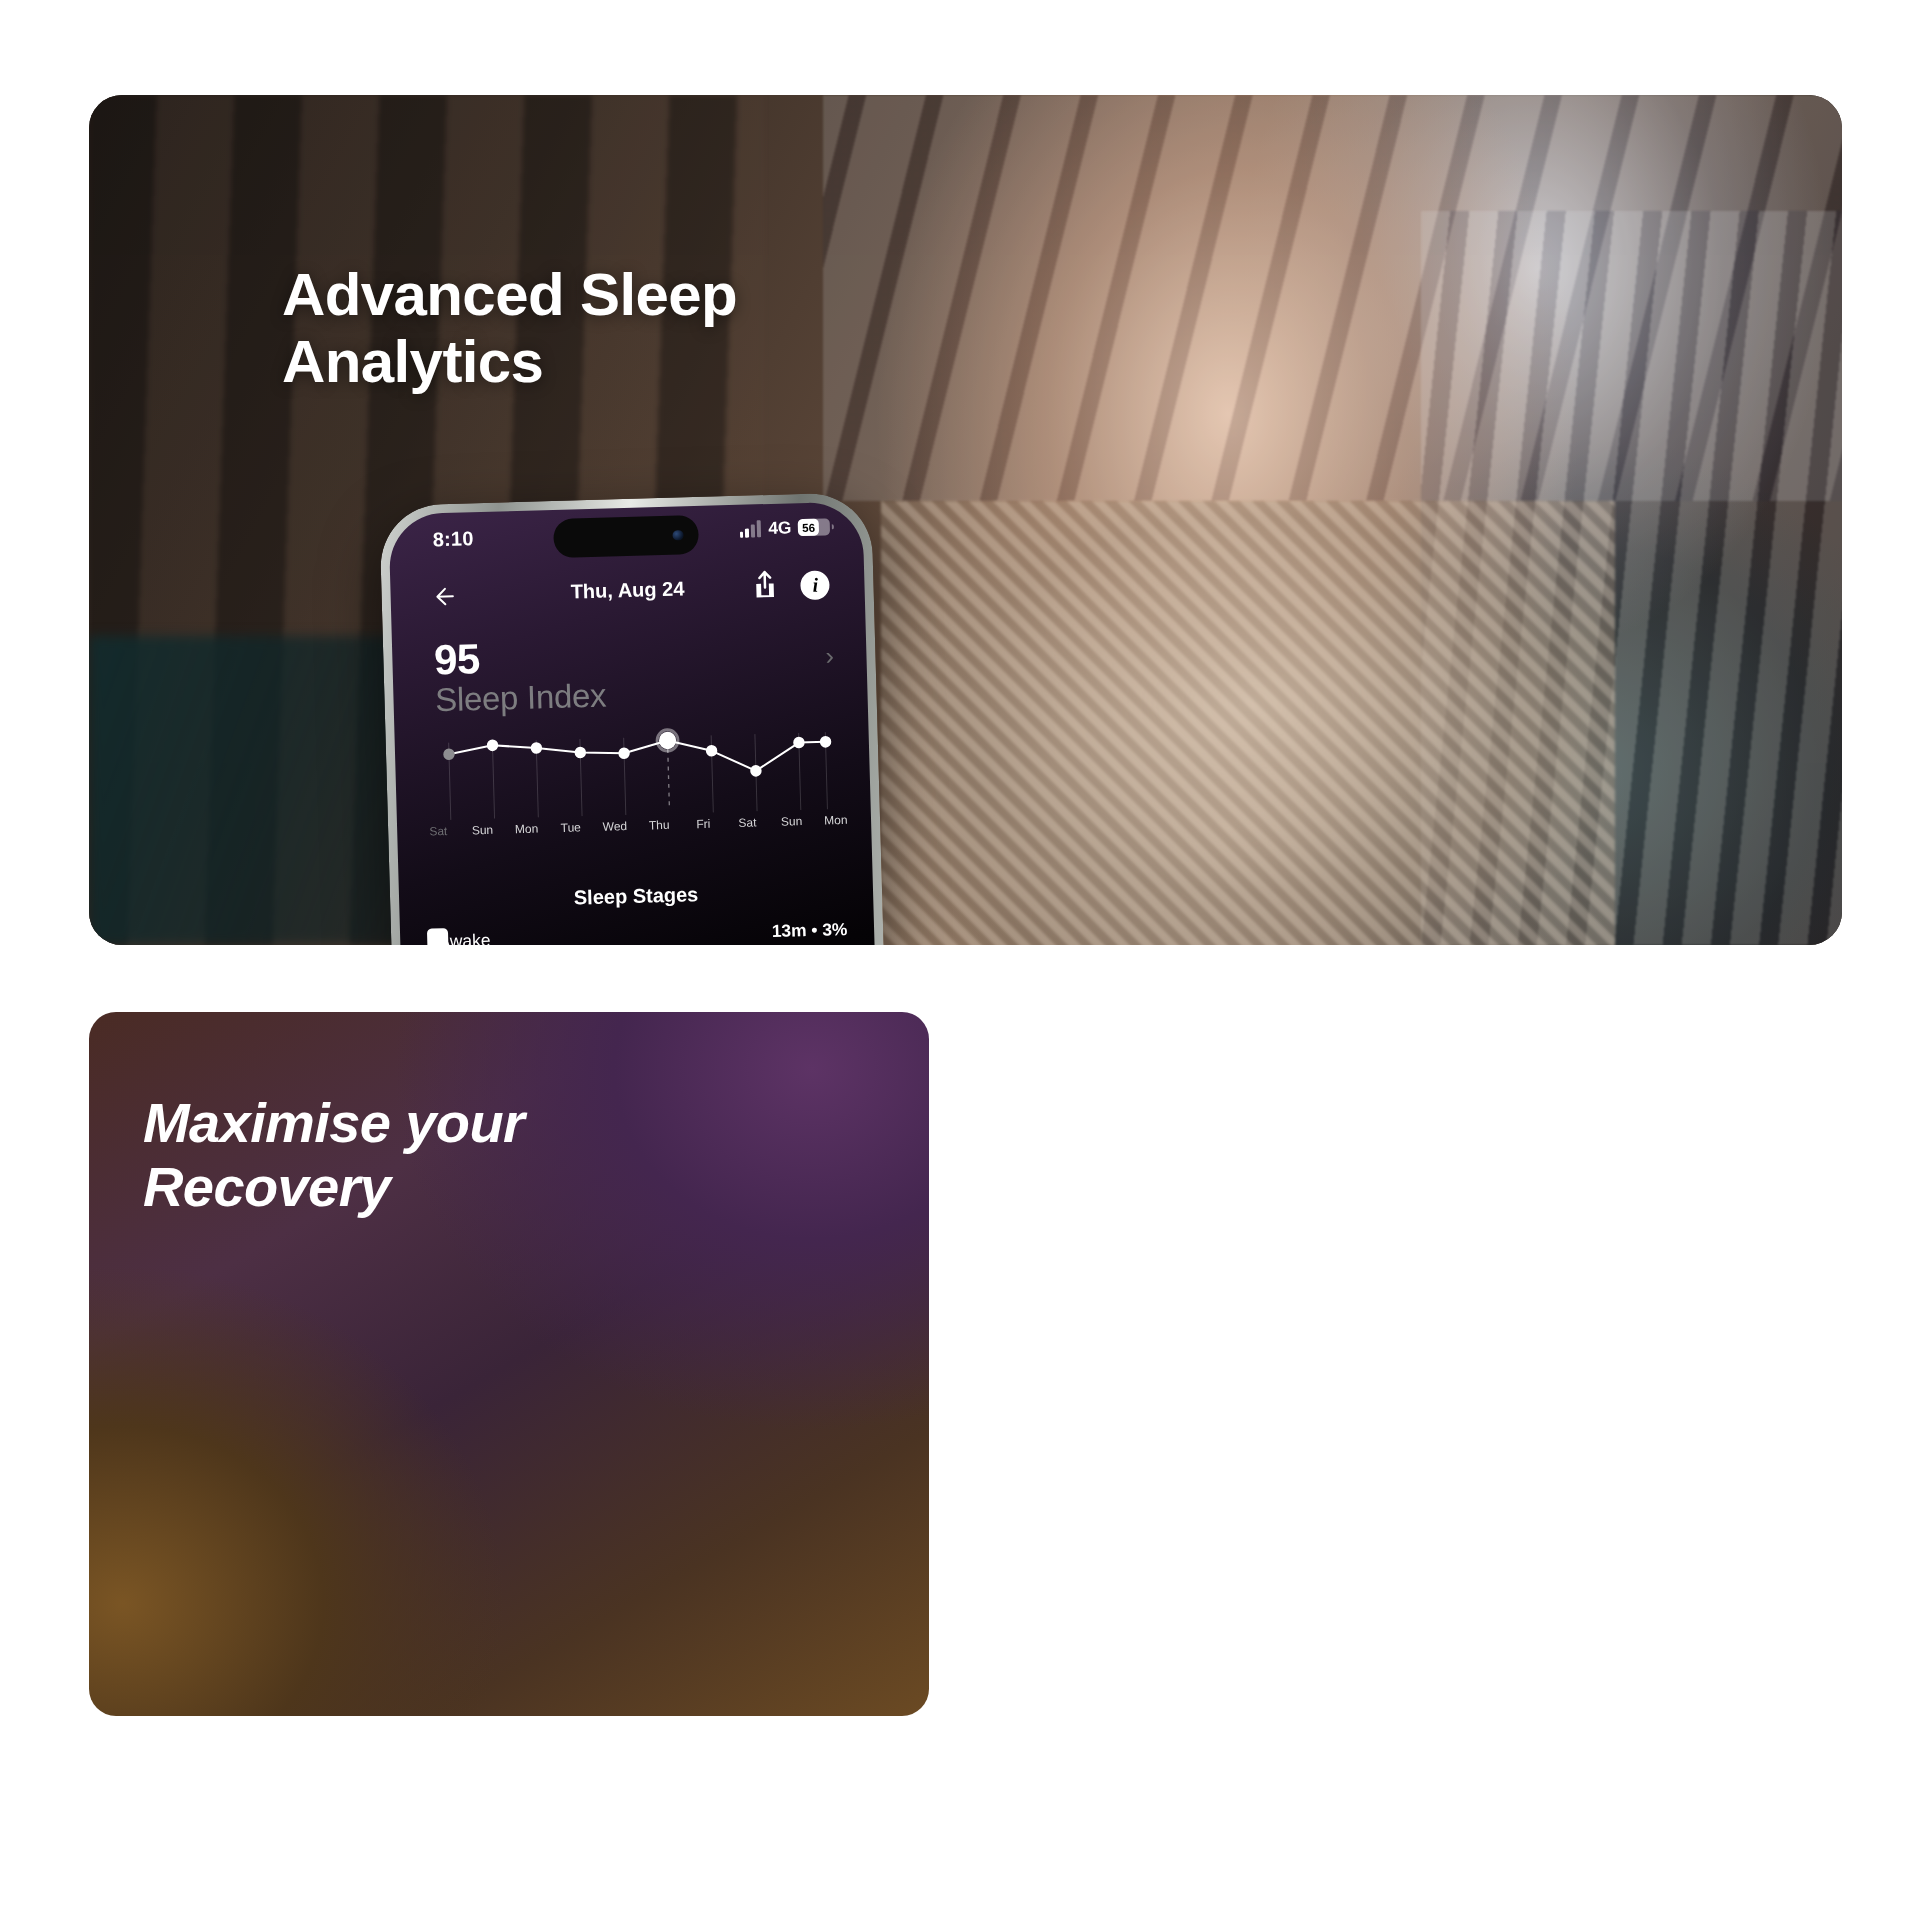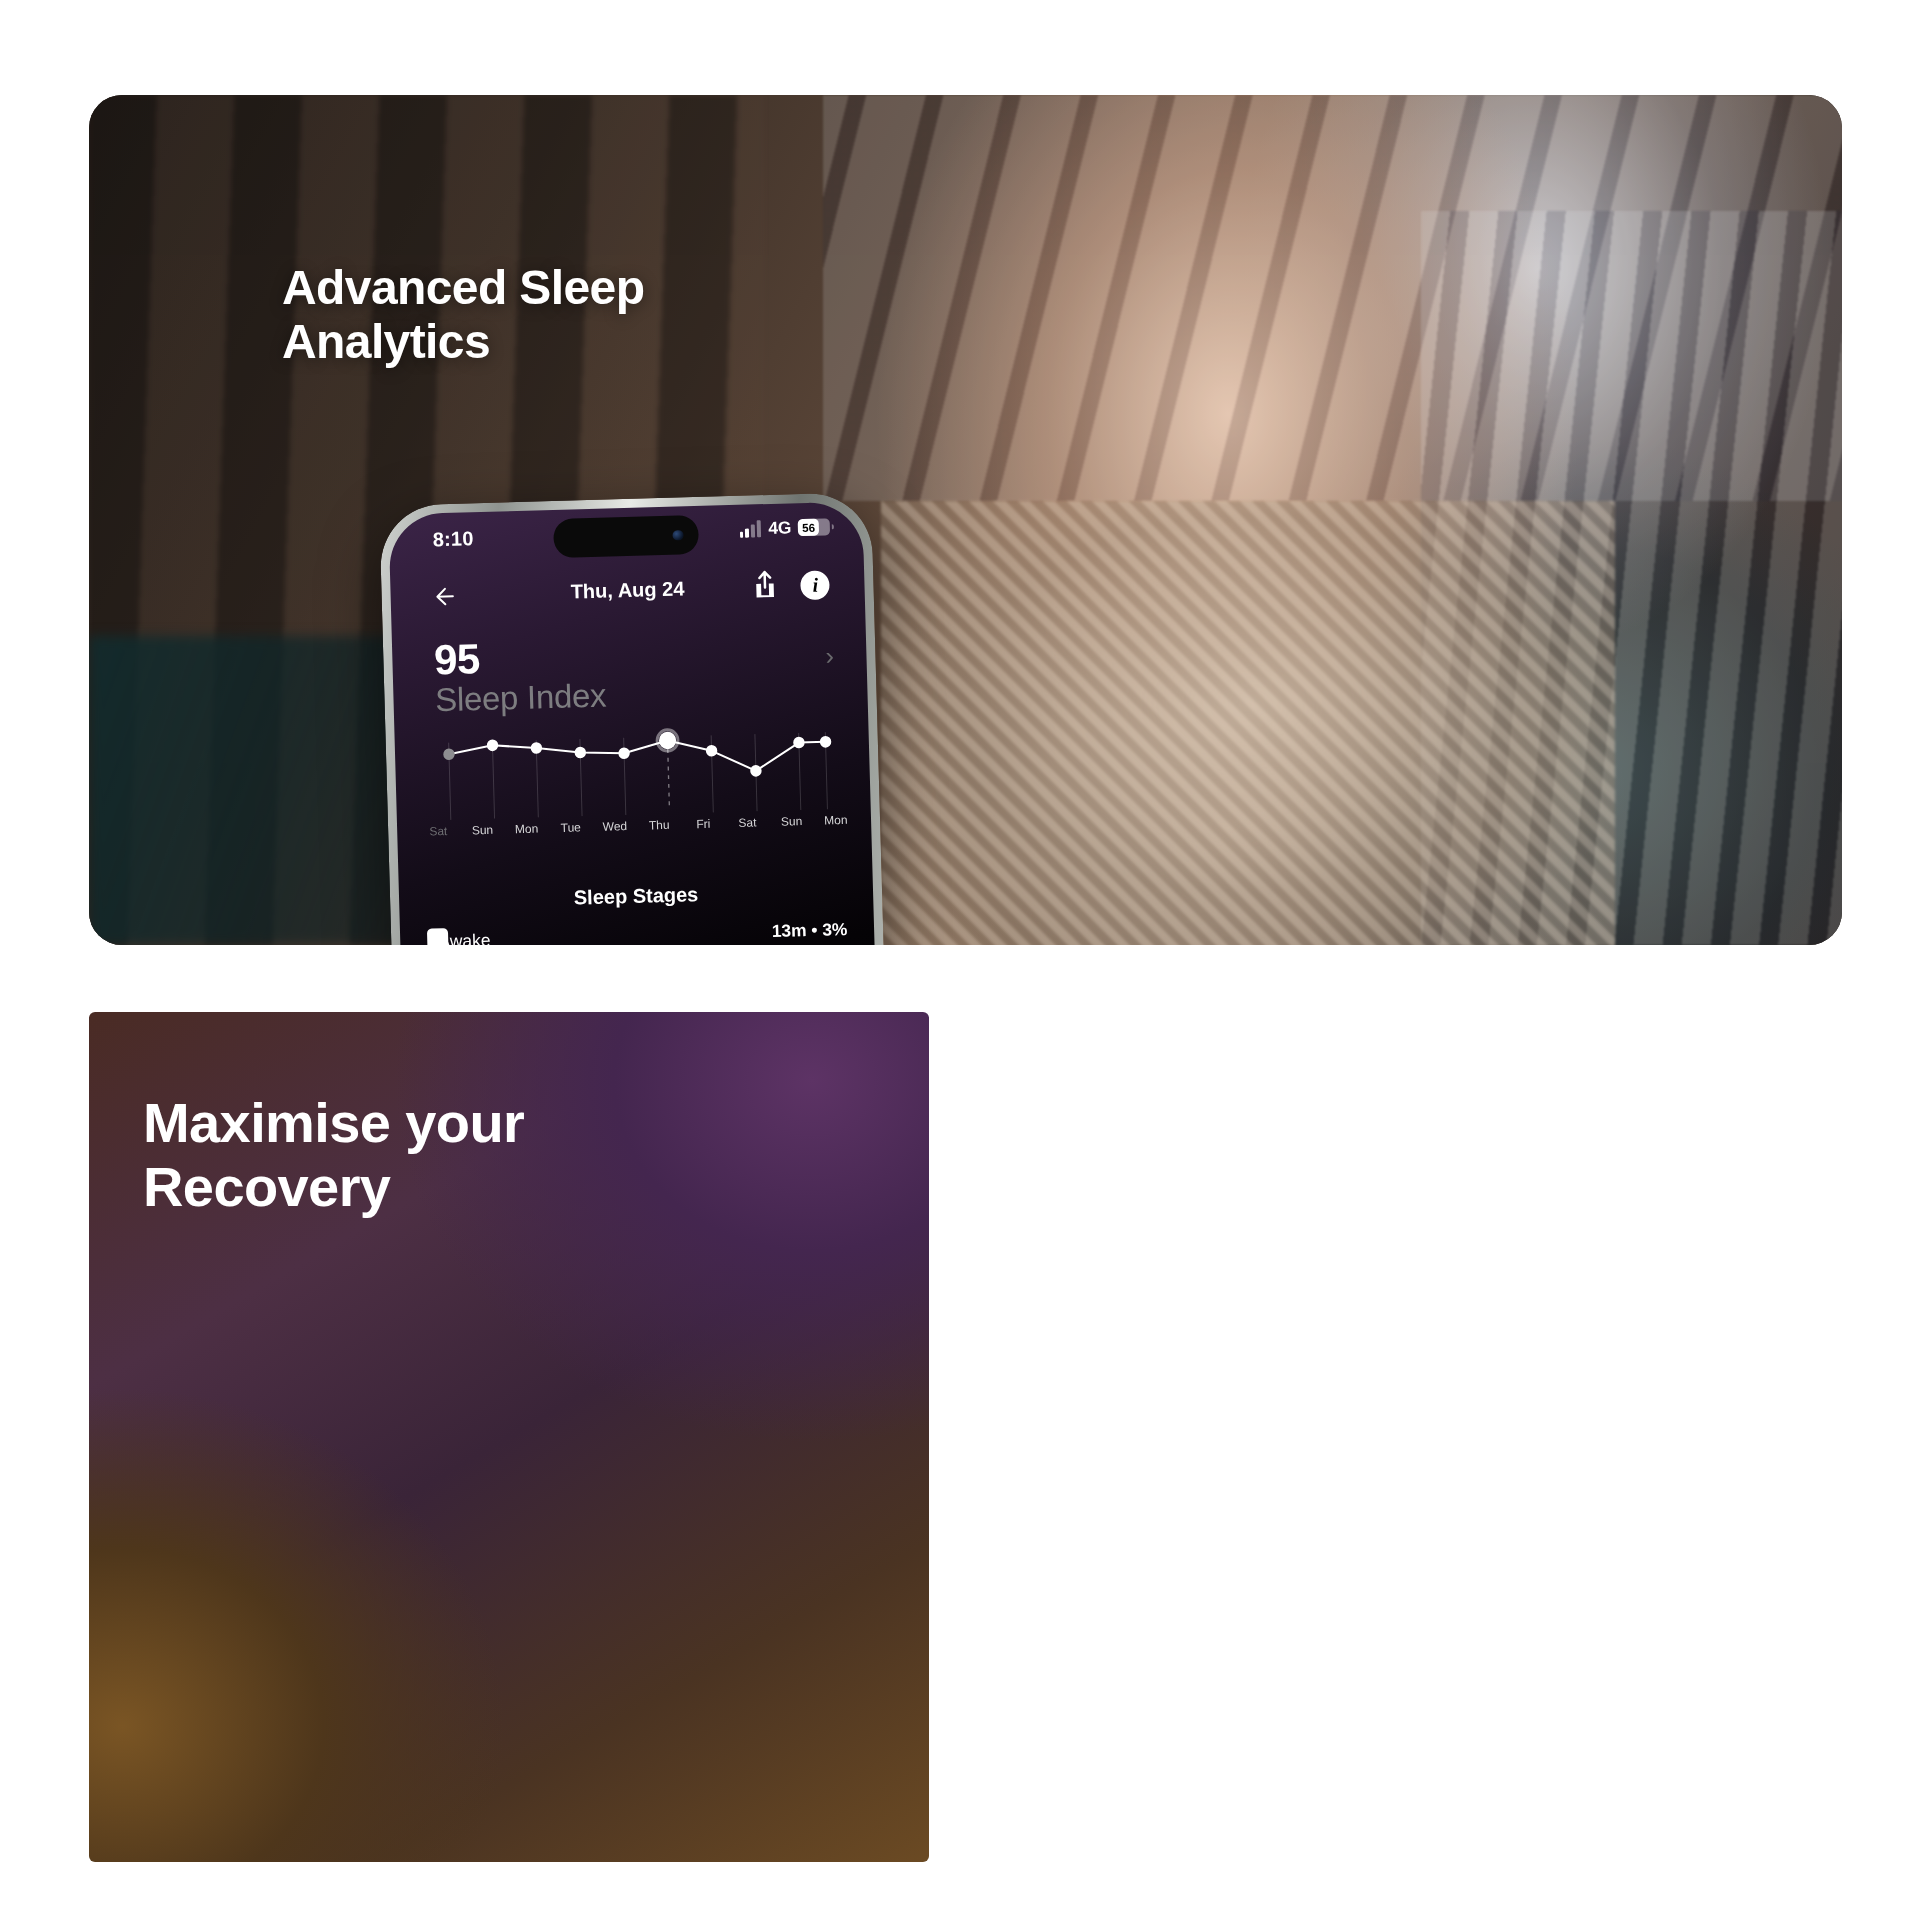--- a/index.html
+++ b/index.html
@@ -44,21 +44,21 @@
       radial-gradient(ellipse 406px 270px at 50% 45%, rgba(222,206,188,.92), rgba(150,130,112,.5) 70%, rgba(90,76,66,0));
     filter:blur(1.4px); opacity:.9;
   }
   .photo-dark-left{ position:absolute; left:0; top:541px; width:521px; height:309px;
     background:linear-gradient(110deg, rgba(18,44,46,.9), rgba(12,30,34,.6) 60%, rgba(0,0,0,0));
     filter:blur(5.8px);
   }
 
   .hero-title{
     position:absolute; left:193px; top:166px;
-    color:#fff; font-size:48px; font-weight:700; line-height:1.12;
+    color:#fff; font-size:60px; font-weight:700; line-height:1.12;
     letter-spacing:-0.6px; white-space:pre-line;
     text-shadow:0 1.9px 15.4px rgba(0,0,0,.45);
   }
 
   
   .phone{ position:absolute; border-radius:62px; overflow:hidden; }
   .phone-shell{ position:absolute; inset:0; border-radius:62px; }
   .screen{ position:absolute; inset:8.7px; border-radius:54px; overflow:hidden; background:#000; }
 
   
@@ -125,26 +125,27 @@
   .stages-title{ position:absolute; left:0; right:0; text-align:center;
     color:#fff; font-size:20px; font-weight:600; }
   .stage-row{ position:absolute; left:27px; right:27px; height:29px; }
   .stage-bar{ position:absolute; left:0; top:0; height:26px; border-radius:4.8px;
     display:flex; align-items:center; padding-left:8.7px;
     color:#fff; font-size:17.4px; font-weight:500; white-space:nowrap; }
   .stage-val{ position:absolute; right:0; top:1.9px; color:#fff; font-size:17.4px; font-weight:700; }
 
   
   .card-rec{
-    position:absolute; left:89px; top:1012px; width:840px; height:850px;
-    border-radius:6px; overflow:hidden;
+    position:absolute; left:89px; top:1012px; width:840px; height:704px;
+    border-radius:27px; overflow:hidden;
     background:
       radial-gradient(ellipse 579px 502px at 86% 8%, #5d3365 0%, #44264f 34%, rgba(45,28,50,0) 72%),
       radial-gradient(ellipse 502px 444px at 4% 84%, #7a5524 0%, #4e361b 40%, rgba(45,30,18,0) 76%),
       linear-gradient(150deg, #4a2b24 0%, #4d2f44 28%, #3a2438 50%, #4a3322 76%, #6b4a23 100%);
+    font-style: italic;
   }
   .card-mov{
     position:absolute; left:1002px; top:1012px; width:840px; height:850px;
     border-radius:33px; overflow:hidden;
     background:
       radial-gradient(ellipse 599px 502px at 92% 6%, #7d3a22 0%, #5c2a1c 34%, rgba(70,28,28,0) 72%),
       radial-gradient(ellipse 502px 502px at 10% 92%, #4a1326 0%, #3a0f20 44%, rgba(45,12,26,0) 80%),
       linear-gradient(145deg, #471421 0%, #5e2420 26%, #3f1320 52%, #53151f 74%, #3a0f1c 100%);
   }
   .card-title{

